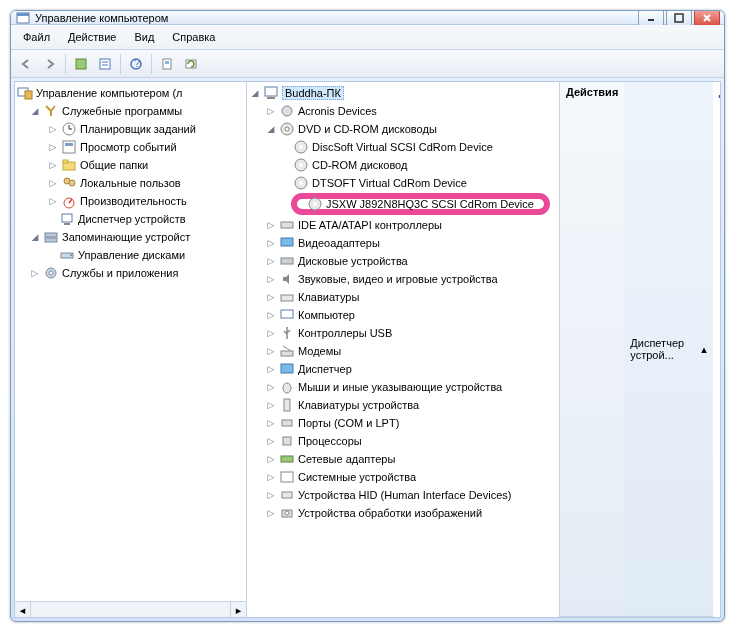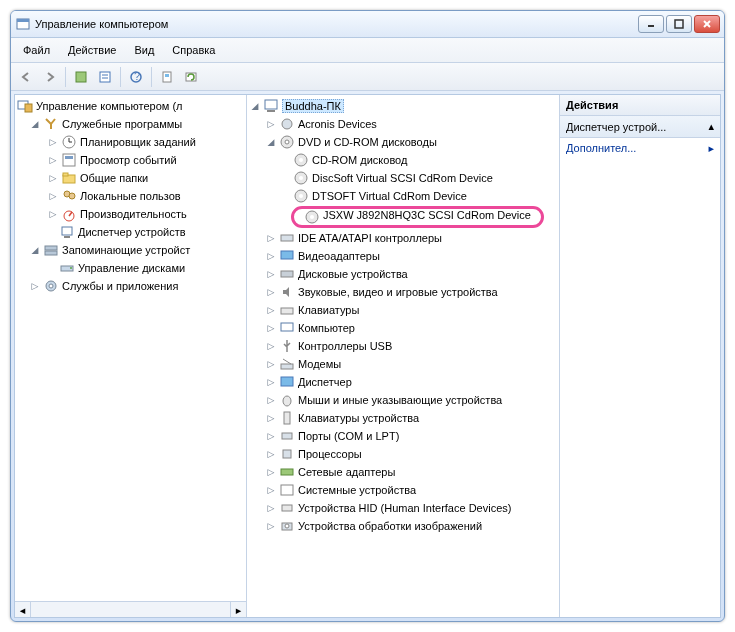--- a/index.html
+++ b/index.html
@@ -1,40 +1,40 @@
 <!DOCTYPE html>
 <html><head>
 <meta charset="utf-8">
 <style>
 * { box-sizing: border-box; margin: 0; padding: 0; font-family: Tahoma, sans-serif; font-size: 11px; }
 body { background: #fff; padding: 10px; }
 .window { width: 715px; height: 612px; border: 1px solid #7a9cc5; border-radius: 6px; background: linear-gradient(#e8f0fb, #d3e2f7); box-shadow: 0 0 3px rgba(0,0,0,0.3); display: flex; flex-direction: column; overflow: hidden; }
-.titlebar { height: 27px; background: linear-gradient(#f5faff, #dee9f8); display: flex; align-items: center; padding: 0 4px; border-bottom: 1px solid #b5c9e2; }
+.titlebar { height: 14px; background: linear-gradient(#f5faff, #dee9f8); display: flex; align-items: center; padding: 0 4px; border-bottom: 1px solid #b5c9e2; }
 .titlebar-icon { width: 16px; height: 16px; margin-right: 4px; }
 .titlebar-text { flex: 1; color: #000; }
 .titlebar-buttons { display: flex; gap: 2px; }
 .tb-btn { width: 26px; height: 18px; border: 1px solid #8a9fb8; border-radius: 3px; background: linear-gradient(#fff,#d8e6f5); display: flex; align-items: center; justify-content: center; cursor: pointer; }
 .tb-btn.close { background: linear-gradient(#f5a29e,#d94f3f); border-color: #b8453a; color: #fff; font-weight: bold; }
 .menubar { height: 20px; background: linear-gradient(#f7f9fc,#eef2f7); display: flex; align-items: center; padding: 12px 4px; gap: 2px; border-bottom: 1px solid #c5d3e6; }
 .menu-item { padding: 2px 8px; cursor: pointer; }
 .toolbar { height: 28px; background: linear-gradient(#f7f9fc,#e8edf4); display: flex; align-items: center; padding: 0 4px; gap: 2px; border-bottom: 1px solid #c5d3e6; }
 .tb-icon { width: 22px; height: 22px; border: 1px solid transparent; display: flex; align-items: center; justify-content: center; cursor: pointer; }
 .tb-sep { width: 1px; height: 20px; background: #c5d3e6; margin: 0 2px; }
 .content { flex: 1; display: flex; background: #fff; margin: 3px; border: 1px solid #b5c9e2; overflow: hidden; }
 .panel { border-right: 1px solid #c5d3e6; overflow: auto; background: #fff; }
 .panel-left { width: 232px; flex-shrink: 0; }
 .panel-mid { flex: 1; }
-.panel-right { width: 160px; flex-shrink: 0; display: flex; flex-direction: column; }
+.panel-right { width: 160px; flex-shrink: 0; display: flex; flex-direction: row; }
 .tree { padding: 2px; }
 .node { white-space: nowrap; display: flex; align-items: center; height: 18px; cursor: pointer; }
 .expander { width: 12px; height: 12px; display: flex; align-items: center; justify-content: center; color: #6e7b8c; font-size: 9px; margin-right: 2px; }
 .node-icon { width: 16px; height: 16px; margin-right: 3px; display: flex; align-items: center; justify-content: center; }
 .node-label { color: #000; }
 .selected .node-label { background: #cde8ff; border: 1px dotted #7aa6d6; padding: 0 2px; }
-.highlight { position: relative; border: 3px solid #ec4899; border-radius: 14px; padding: 0 10px; margin: 0 4px; height: 22px; display: inline-flex; align-items: flex-start; }
+.highlight { position: relative; border: 6px solid #ec4899; border-radius: 14px; padding: 0 10px; margin: 0 4px; height: 22px; display: inline-flex; align-items: center; }
 .right-header { background: linear-gradient(#f5f8fc,#e5ecf5); border-bottom: 1px solid #c5d3e6; padding: 4px 6px; font-weight: bold; }
 .right-row { background: linear-gradient(#eef4fb,#e1ebf6); border-bottom: 1px solid #c5d3e6; padding: 4px 6px; display: flex; justify-content: space-between; align-items: center; cursor: pointer; gap: 17px; }
 .right-link { padding: 4px 6px; color: #003399; cursor: pointer; display: flex; justify-content: space-between; }
 svg { display: block; }
 </style>
 </head>
 <body>
 
 <div class="window">
   <div class="titlebar">
@@ -267,30 +267,30 @@
             </span>
             <span class="node-label">DVD и CD-ROM дисководы</span>
           </div>
         <div class="node" style="padding-left:44px">
             <span class="node-icon">
               <svg width="16" height="16">
                 <circle cx="8" cy="8" r="6" fill="#e8e8e8" stroke="#888"></circle>
                 <circle cx="8" cy="8" r="2" fill="#fff"></circle>
               </svg>
             </span>
-            <span class="node-label">CD-ROM дисковод</span>
+            <span class="node-label">DiscSoft Virtual SCSI CdRom Device</span>
           </div>
         <div class="node" style="padding-left:44px">
             <span class="node-icon">
               <svg width="16" height="16">
                 <circle cx="8" cy="8" r="6" fill="#e8e8e8" stroke="#888"></circle>
                 <circle cx="8" cy="8" r="2" fill="#fff"></circle>
               </svg>
             </span>
-            <span class="node-label">DiscSoft Virtual SCSI CdRom Device</span>
+            <span class="node-label">CD-ROM дисковод</span>
           </div>
         <div class="node" style="padding-left:44px">
             <span class="node-icon">
               <svg width="16" height="16">
                 <circle cx="8" cy="8" r="6" fill="#e8e8e8" stroke="#888"></circle>
                 <circle cx="8" cy="8" r="2" fill="#fff"></circle>
               </svg>
             </span>
             <span class="node-label">DTSOFT Virtual CdRom Device</span>
           </div>

